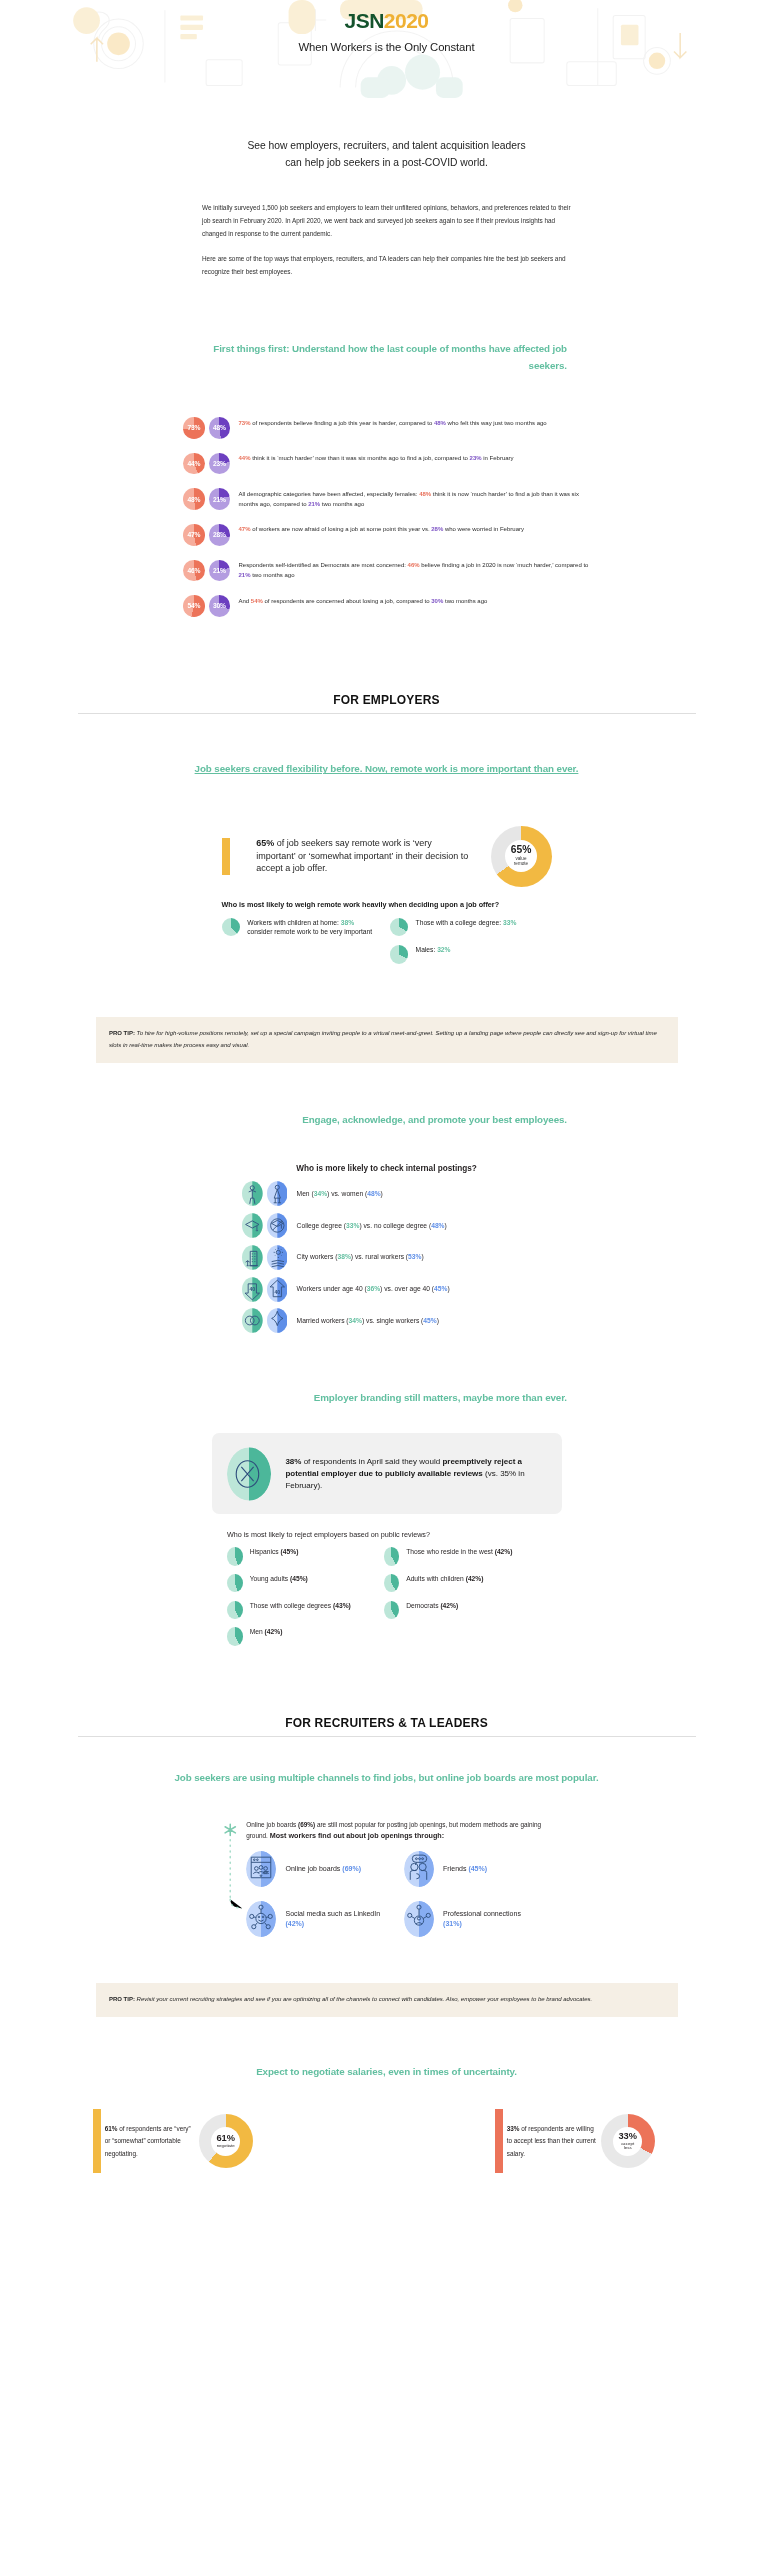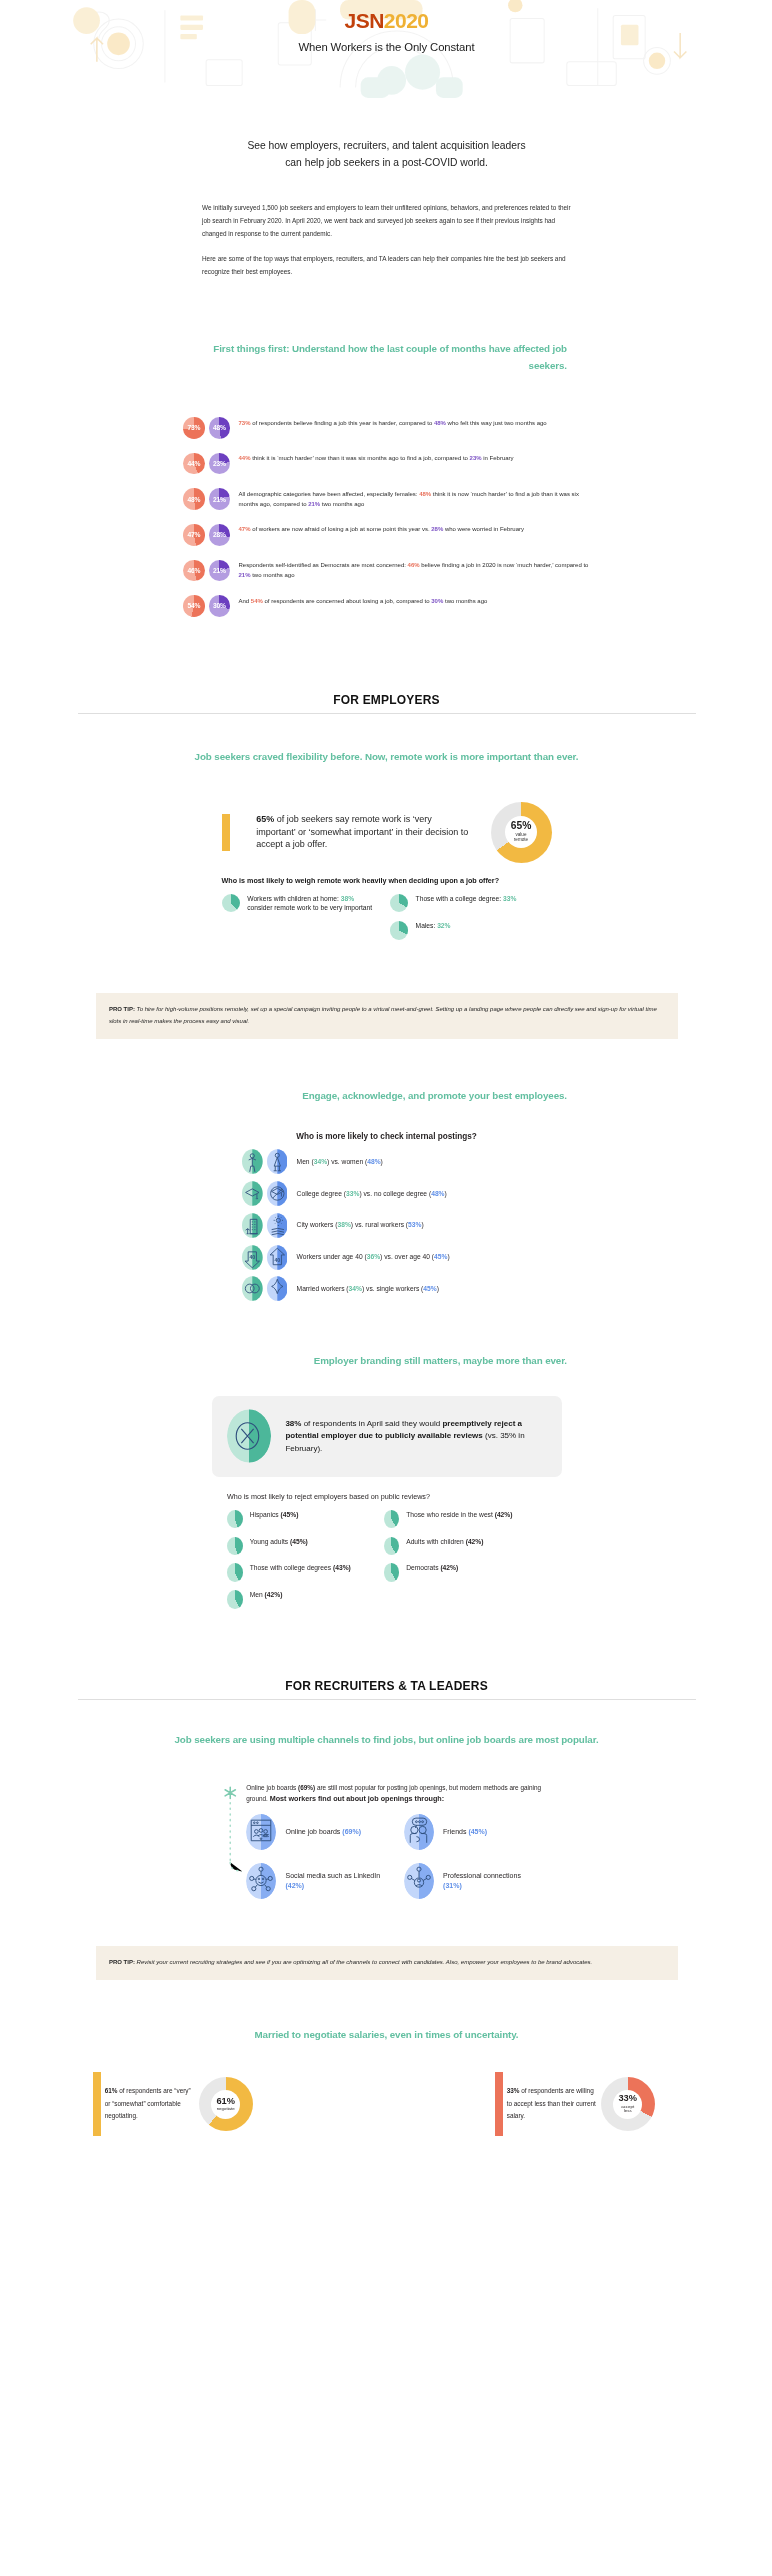--- a/index.html
+++ b/index.html
@@ -24,21 +24,21 @@
     position: relative;
     z-index: 3;
     text-align: center;
     padding-top: 9.3px;
   }
   .hero-logo {
     font-size: 21px;
     font-weight: bold;
     letter-spacing: -0.5px;
   }
-  .hero-logo .jsn { color: #c2410c; }
+  .hero-logo .jsn { color: #14532d; }
   .hero-logo .yr { color: #efb134; }
   .hero-sub {
     margin-top: 8.2px;
     font-size: 11.3px;
     color: #1b1b1b;
     letter-spacing: -0.1px;
   }
 
   
   .intro-lead {
@@ -61,21 +61,21 @@
   
   .gh {
     color: #62bfa0;
     font-weight: bold;
     text-align: center;
     font-size: 9.8px;
     line-height: 1.75;
     letter-spacing: -0.1px;
   }
   .gh.w1 { width: 361px; margin: 0 auto; text-align: right; }
-  .gh.w2 { width: 407px; margin: 0 auto; }
+  .gh.w2 { width: 407px; margin: 12px auto; text-decoration: underline; }
   .gh.w3 { width: 464px; margin: 0 auto; }
 
   .sec-title {
     text-align: center;
     font-size: 12px;
     font-weight: bold;
     letter-spacing: 0.2px;
     color: #111;
   }
   .sec-rule {
@@ -159,21 +159,21 @@
   .protip {
     width: 582px; margin: 0 auto;
     background: #f5efe5;
     padding: 11.3px 13.4px;
     font-size: 6px; line-height: 1.95;
     font-style: italic; color: #252525;
   }
   .protip b { font-style: normal; font-weight: bold; }
 
   
-  .ipwrap { width: 289px; margin: 4px auto; }
+  .ipwrap { width: 289px; margin: 12px auto; }
   .ipwrap h3 { text-align: center; font-size: 8.2px; font-weight: bold; margin-bottom: 8.2px; }
   .iprow { display: flex; align-items: center; margin-bottom: 6.7px; }
   .ipicons { display: flex; gap: 4.1px; flex-shrink: 0; }
   .iprow .ipt { margin-left: 9.3px; font-size: 6.7px; line-height: 1.45; }
 
   
   .brandcard {
     width: 350px; margin: 0 auto;
     background: #f1f1f1; border-radius: 7.2px;
     padding: 13.4px 15.5px;
@@ -710,21 +710,21 @@
       </div>
     </div>
   </div>
 
   <div style="height:30px"></div>
   <div class="protip">
     <b>PRO TIP:</b><span> Revisit your current recruiting strategies and see if you are optimizing all of the channels to connect with candidates. Also, empower your employees to be brand advocates.</span>
   </div>
 
   <div style="height:46px"></div>
-  <div class="gh w3">Married to negotiate salaries, even in times of uncertainty.</div>
+  <div class="gh w3">Expect to negotiate salaries, even in times of uncertainty.</div>
 
   <div style="height:29px"></div>
   <div class="salwrap" id="salWrap">
       <div class="salcard">
         <div class="salbar">
           <i style="background: rgb(242, 185, 66);"></i>
         </div>
         <div class="saltxt"><span style="font-weight: bold;">61%</span><span> of respondents are “very” or “somewhat” comfortable negotiating.</span></div>
         <div class="saldonut" style="background: conic-gradient(rgb(242, 185, 66) 0deg, rgb(242, 185, 66) 219.6deg, rgb(232, 232, 232) 219.6deg, rgb(232, 232, 232) 360deg);">
           <div class="hole">

